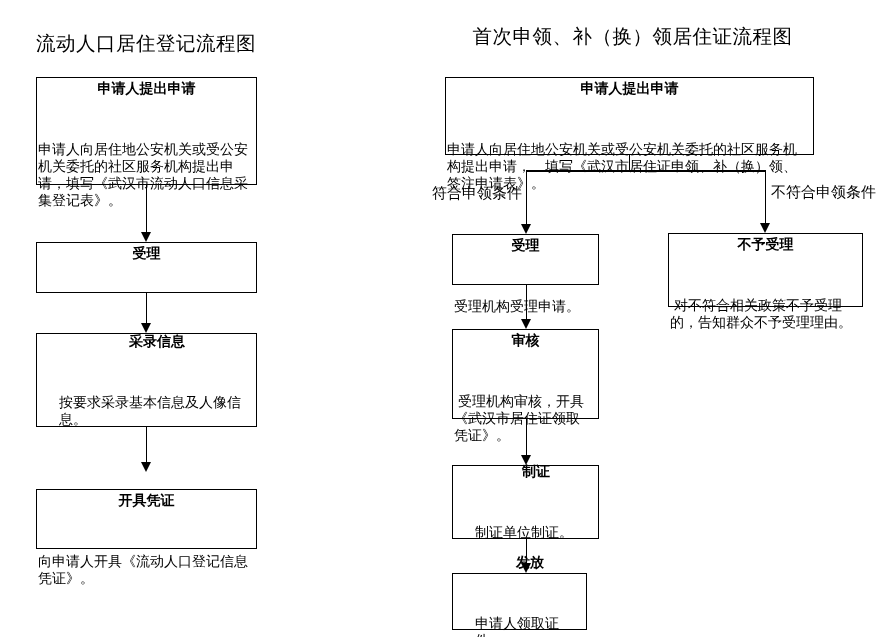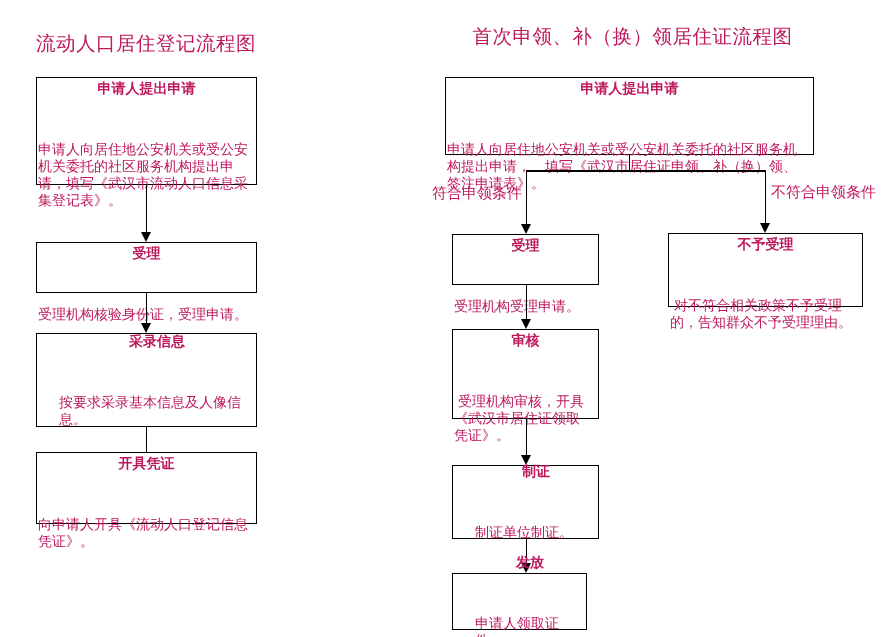--- a/index.html
+++ b/index.html
@@ -1,18 +1,18 @@
 <!DOCTYPE html>
 <html><head>
 <meta charset="utf-8">
 <style>
   html,body{margin:0;padding:0;background:#fff;}
   #canvas{
     position:relative;width:895px;height:637px;background:#ffffff;
-    font-family:"Liberation Sans",sans-serif;color:#be185d;overflow:hidden;
+    font-family:"Liberation Sans",sans-serif;color:#000000;overflow:hidden;
   }
   .chart-title{
     position:absolute;font-size:19.5px;letter-spacing:.5px;
     text-align:center;white-space:nowrap;
   }
   .flow-box{
     position:absolute;box-sizing:border-box;border:1.5px solid #000;background:#fff;
     display:flex;flex-direction:column;justify-content:flex-start;
     padding:2px 1px;font-size:14px;line-height:17px;gap:44px;
   }
@@ -43,39 +43,38 @@
 集登记表》。</div>
   </div>
 
   <div class="varrow" style="left:146.5px;top:185px;height:57px;">
     <div class="shaft"></div>
       <div class="head"></div>
   </div>
 
   <div class="flow-box" style="left:36px;top:242px;width:221px;height:51px;">
     <div class="fb-title">受理</div>
-    <div class="fb-body">受理机构核验身份证，受理申请。</div>
   </div>
 
   <div class="varrow" style="left:146.5px;top:293px;height:40px;">
     <div class="shaft"></div>
       <div class="head"></div>
   </div>
 
   <div class="flow-box v-center" style="left:36px;top:333px;width:221px;height:94px;">
     <div class="fb-title">采录信息</div>
     <div class="fb-body">按要求采录基本信息及人像信息。</div>
   </div>
 
   <div class="varrow" style="left:146.5px;top:427px;height:45px;">
     <div class="shaft"></div>
       <div class="head"></div>
   </div>
 
-  <div class="flow-box" style="left:36px;top:452px;width:221px;height:72px;">
+  <div class="flow-box" style="left:36px;top:489px;width:221px;height:60px;">
     <div class="fb-title">开具凭证</div>
     <div class="fb-body">向申请人开具《流动人口登记信息
 凭证》。</div>
   </div>
 
   <div class="chart-title" style="left:460px;top:23px;width:345px;">首次申领、补（换）领居住证流程图</div>
 
   <div class="flow-box" style="left:445px;top:77px;width:369px;height:78px;">
     <div class="fb-title">申请人提出申请</div>
     <div class="fb-body">申请人向居住地公安机关或受公安机关委托的社区服务机

